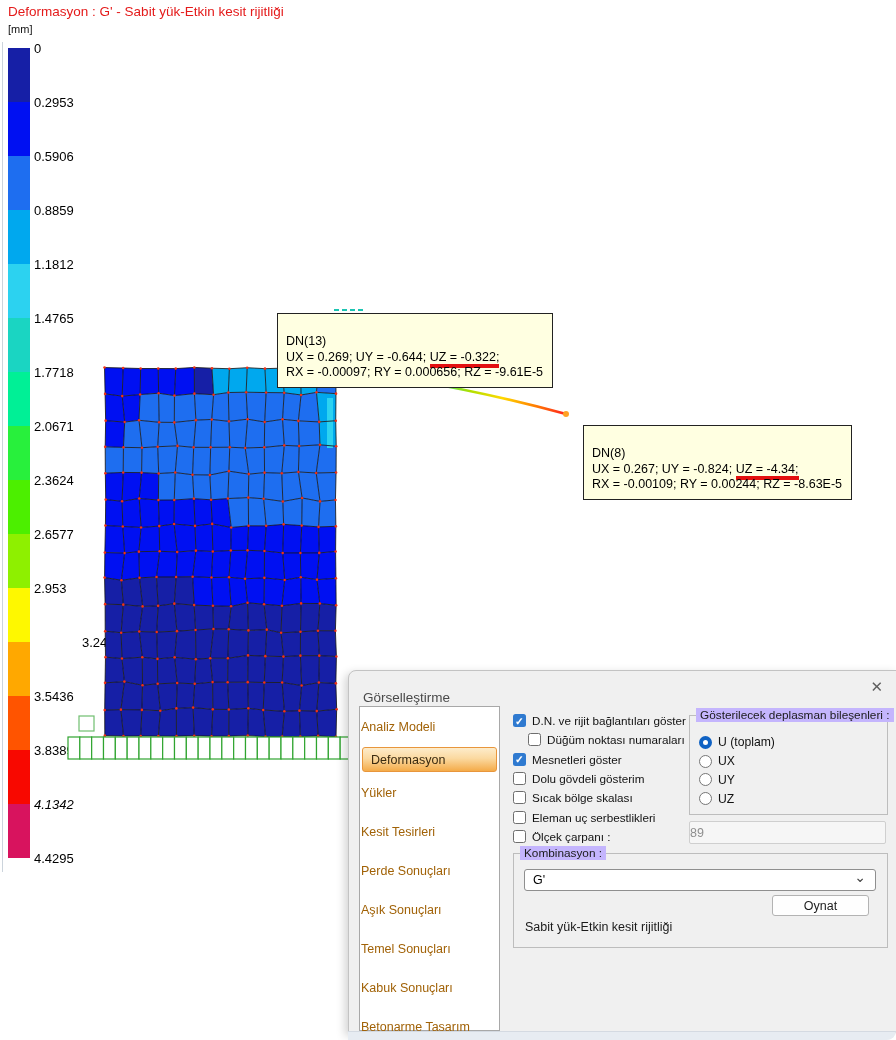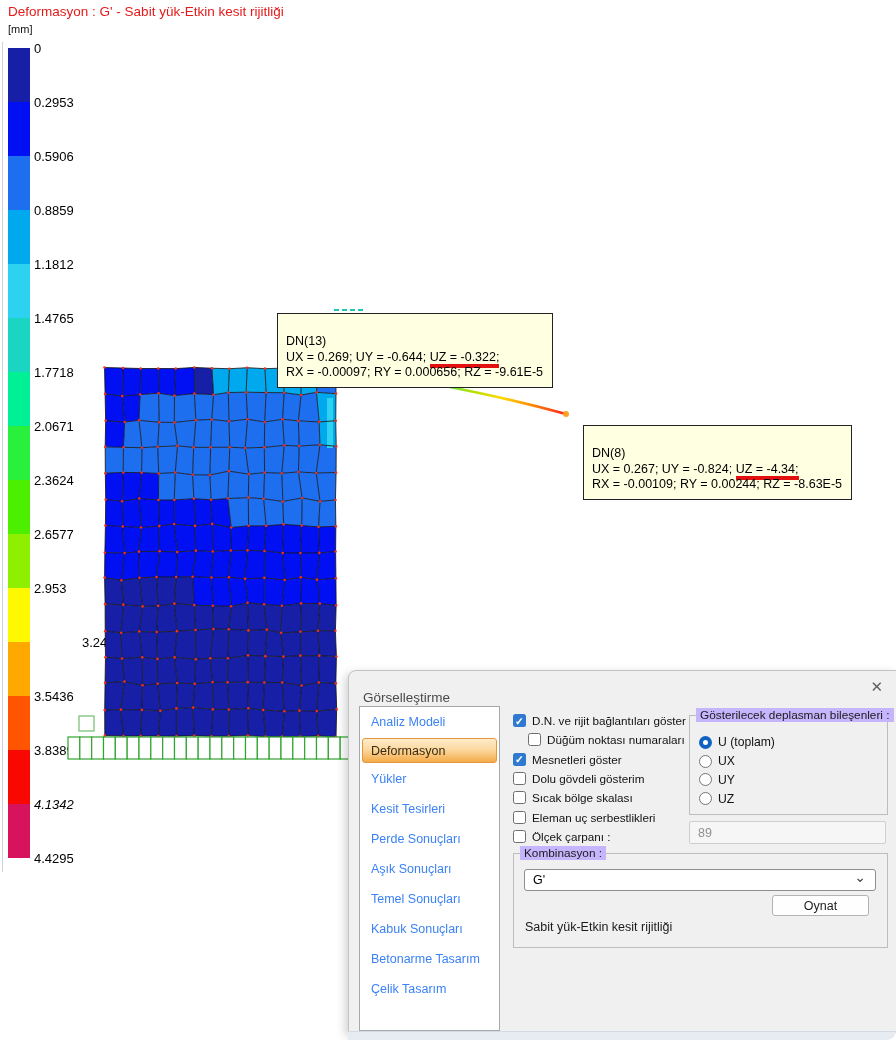--- a/index.html
+++ b/index.html
@@ -20,41 +20,41 @@
            padding:20px 9px 6px 8px;font-size:12.5px;line-height:15.5px;white-space:nowrap;color:#000;}
   .uz{border-bottom:4px solid #e31010;}
   
   #dialog{position:absolute;left:348px;top:670px;width:548px;height:361px;z-index:10;
           background:#f0f0f0;border:1px solid #c3c3c3;border-radius:8px 0 0 0;
           box-shadow:-3px 3px 10px rgba(0,0,0,.18);font-size:12.5px;}
   #dialog-titlebar{position:absolute;left:0;top:0;width:100%;height:34px;display:flex;align-items:flex-end;}
   #dialog-title{margin-left:14px;font-size:13.5px;color:#4a4a4a;}
   #dialog-close{position:absolute;right:14px;top:8px;font-size:15px;color:#5f5f5f;cursor:pointer;line-height:16px;}
   #viz-list{position:absolute;left:10px;top:35px;width:141px;height:325px;background:#fff;border:1px solid #a8a8a8;box-sizing:border-box;}
-  .viz-item{height:30px;display:flex;align-items:center;padding-left:11px;font-size:12.5px;color:#3b82f6;cursor:pointer;}
+  .viz-item{height:39px;display:flex;align-items:center;padding-left:1px;font-size:12.5px;color:#a16207;cursor:pointer;}
   .viz-item.sel{height:25px;margin:1px 2px;padding-left:8px;border:1px solid #e8963c;border-radius:3px;
                 background:linear-gradient(#fdeccb,#fbd9a0 45%,#f4ab49);color:#3a2a10;box-sizing:border-box;}
   #checkbox-col{position:absolute;left:164px;top:40px;}
   .cb-row{display:flex;align-items:center;height:19.3px;cursor:pointer;}
   .cb-row.ind{margin-left:15px;}
   .cb-box{width:13px;height:13px;box-sizing:border-box;border:1px solid #6e6e6e;border-radius:2.5px;background:#fff;
           margin-right:6px;flex:0 0 13px;display:flex;align-items:center;justify-content:center;}
   .cb-box.on{border:none;background:#2f7ad0;color:#fff;font-size:10.5px;font-weight:bold;}
   .cb-label{font-size:11.7px;color:#111;white-space:nowrap;}
   .groupbox{position:absolute;border:1px solid #bdbdbd;}
   .group-label{position:absolute;top:-8px;left:6px;background:#c4b5fd;padding:0 4px;font-size:11.8px;color:#1a1a1a;white-space:nowrap;}
   #radio-group{left:340px;top:44px;width:197px;height:98px;}
   #radio-col{position:absolute;left:9px;top:17px;}
   .rd-row{display:flex;align-items:center;height:18.8px;cursor:pointer;}
   .rd-dot{width:13px;height:13px;box-sizing:border-box;border-radius:50%;background:#fff;border:1px solid #767676;margin-right:6px;flex:0 0 13px;}
   .rd-dot.on{border:4px solid #0f62c4;}
   .rd-label{font-size:12.2px;color:#111;}
   #scale-input{position:absolute;left:340px;top:150px;width:197px;height:23px;box-sizing:border-box;
                border:1px solid #cfcfcf;border-radius:2px;background:#f6f6f6;color:#8f8f8f;
-               font-size:12.5px;font-family:"Liberation Sans",sans-serif;padding-left:8px;}
+               font-size:12.5px;font-family:"Liberation Sans",sans-serif;padding-left:0;}
   #combo-group{left:164px;top:182px;width:373px;height:93px;}
   #combo{position:absolute;left:10px;top:15px;width:352px;height:22px;box-sizing:border-box;background:#fff;
          border:1px solid #8f8f8f;border-radius:3px;display:flex;align-items:center;padding-left:8px;font-size:12.5px;cursor:pointer;}
   #combo-chevron{position:absolute;right:9px;top:-1px;font-size:14px;color:#444;}
   #play-btn{position:absolute;left:258px;top:41px;width:97px;height:21px;box-sizing:border-box;background:#fefefe;
             border:1px solid #b3b3b3;border-radius:3px;display:flex;align-items:center;justify-content:center;
             font-size:12.5px;color:#1c1c1c;cursor:pointer;}
   #combo-desc{position:absolute;left:11px;top:66px;font-size:12.5px;color:#1a1a1a;white-space:nowrap;}
   #bottom-strip{position:absolute;left:348px;top:1031px;width:548px;height:9px;background:#e7ecf2;border-top:1px solid #d4dae2;z-index:10;}
 </style>

